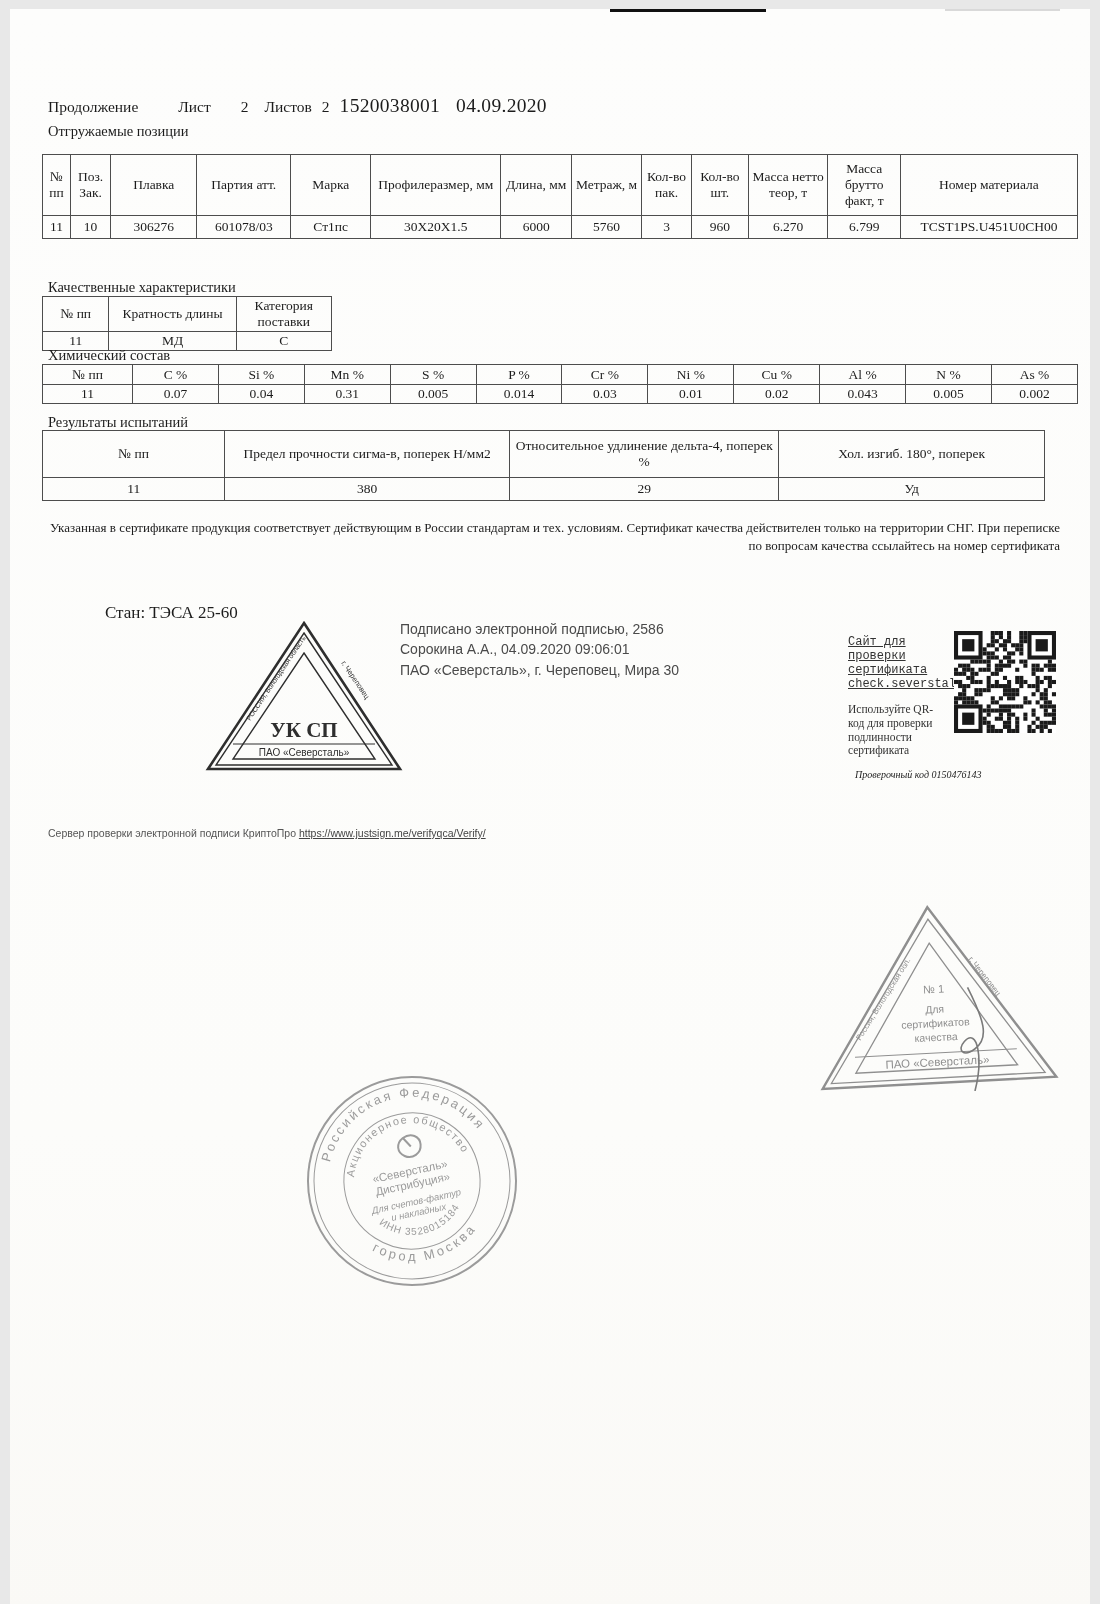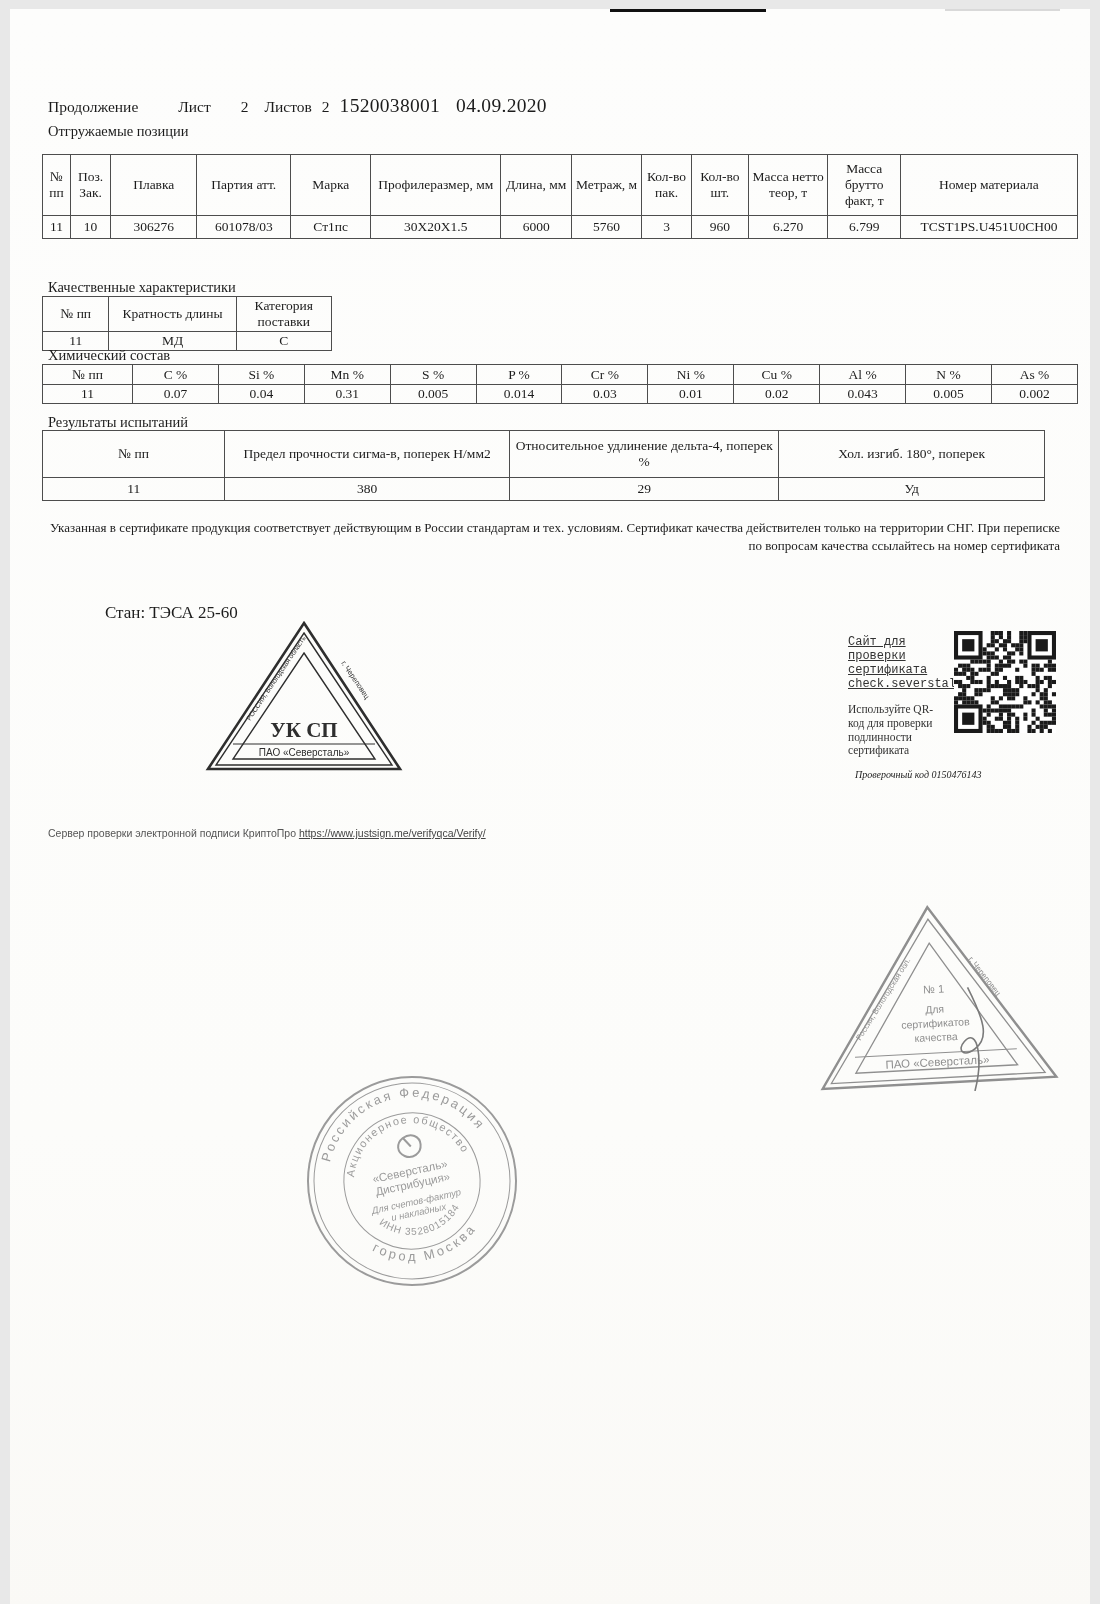--- a/index.html
+++ b/index.html
@@ -236,20 +236,23 @@
       <polygon points="101,14 189,146 13,146" stroke-width="1.4"></polygon>
       <polygon points="101,34 172,140 30,140" stroke-width="1.4"></polygon>
       <line x1="30" y1="125" x2="172" y2="125" stroke-width="1.2"></line>
     </g>
     <text class="ser" x="101" y="118" text-anchor="middle" font-size="21" font-weight="bold" fill="#2e2e2e">УК СП</text>
     <text x="101" y="137" text-anchor="middle" font-size="10" fill="#2e2e2e">ПАО «Северсталь»</text>
     <text font-size="6.8" fill="#2e2e2e" transform="translate(47,102) rotate(-56)">РОССИЯ, Вологодская область</text>
     <text font-size="7.5" fill="#2e2e2e" transform="translate(138,44) rotate(56)">г. Череповец</text>
   </svg>
 
+  <div class="abs sig" style="left:390px;top:610px;">Подписано электронной подписью, 2586
+ Сорокина А.А., 04.09.2020 09:06:01
+ПАО «Северсталь», г. Череповец, Мира 30</div>
 
   <div class="abs linkcol" style="left:838px;top:626px;">
     <span class="lnk"><span>Сайт для проверки сертификата</span> <span>check.severstal.ru</span></span>
   </div>
   <div class="abs hintcol" style="left:838px;top:694px;">Используйте QR-код для проверки подлинности сертификата</div>
 
   <svg class="abs" style="left:944px;top:622px;" width="102" height="102" viewBox="0 0 100 100">
     <rect width="100" height="100" fill="#ffffff"></rect>
     <g id="qr-cells" fill="#1a1a1a">
         <rect x="0" y="0" width="28" height="28"></rect>

